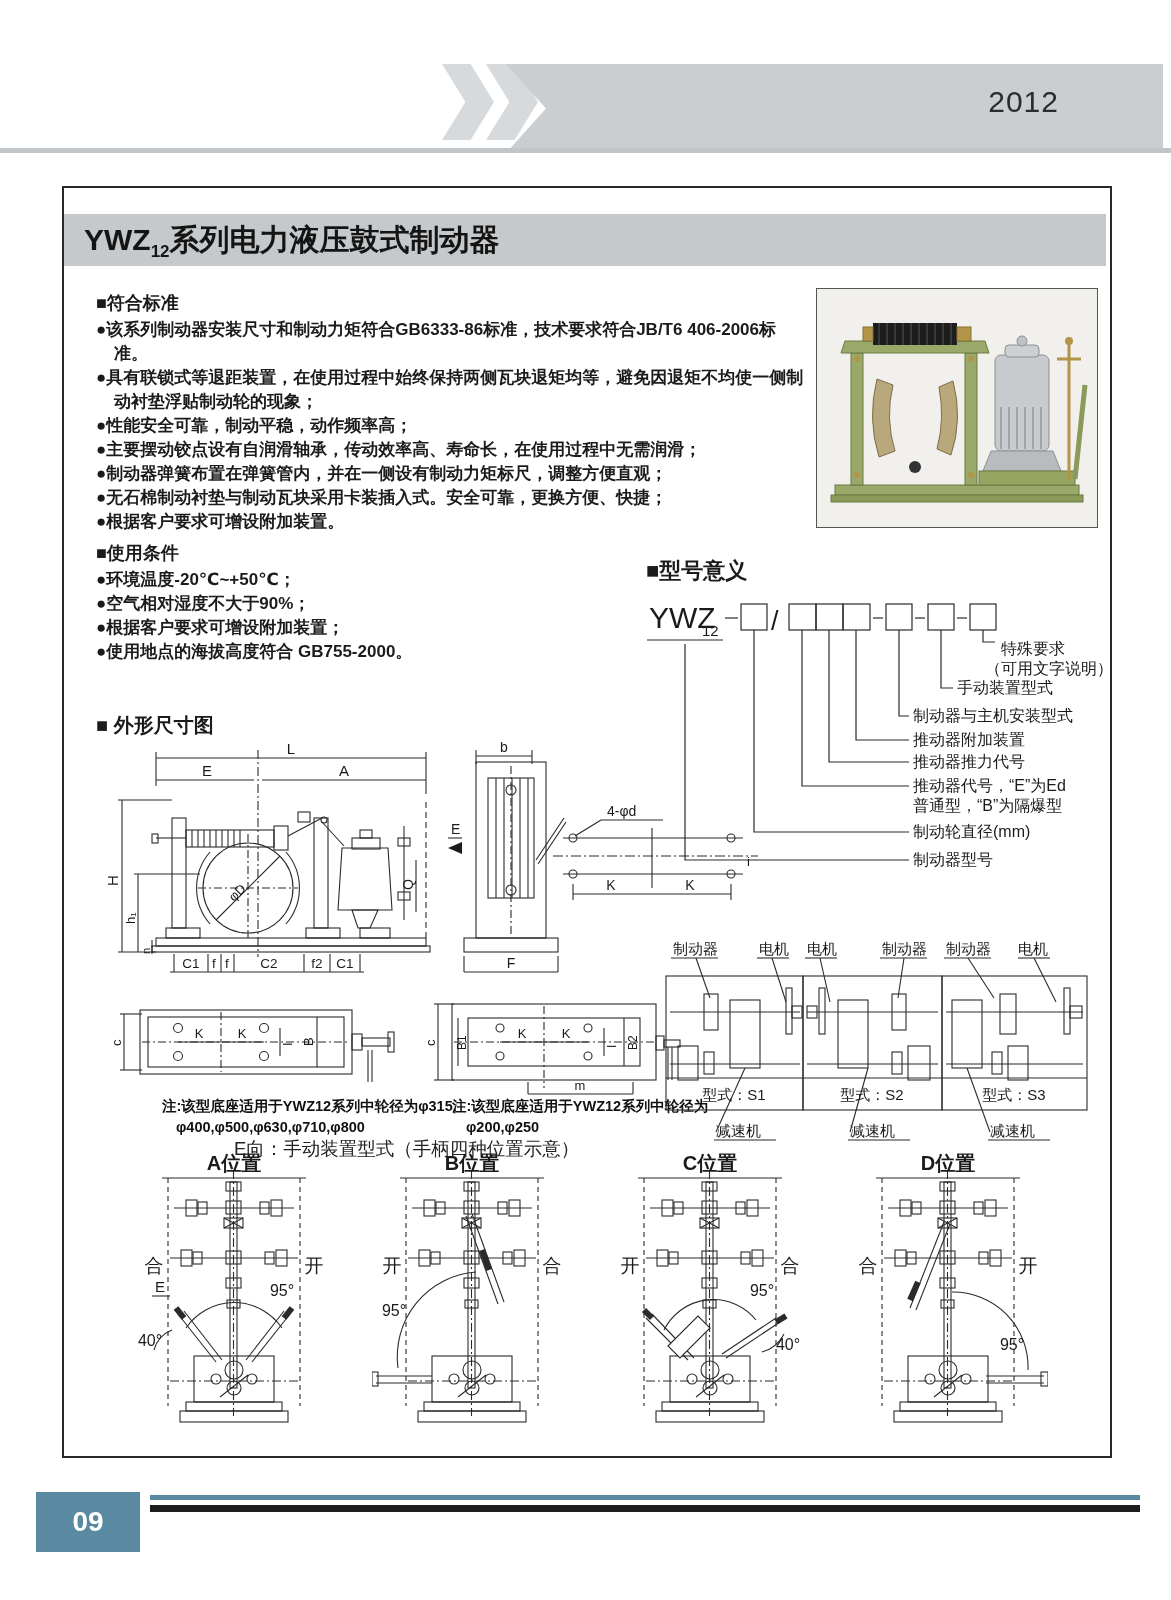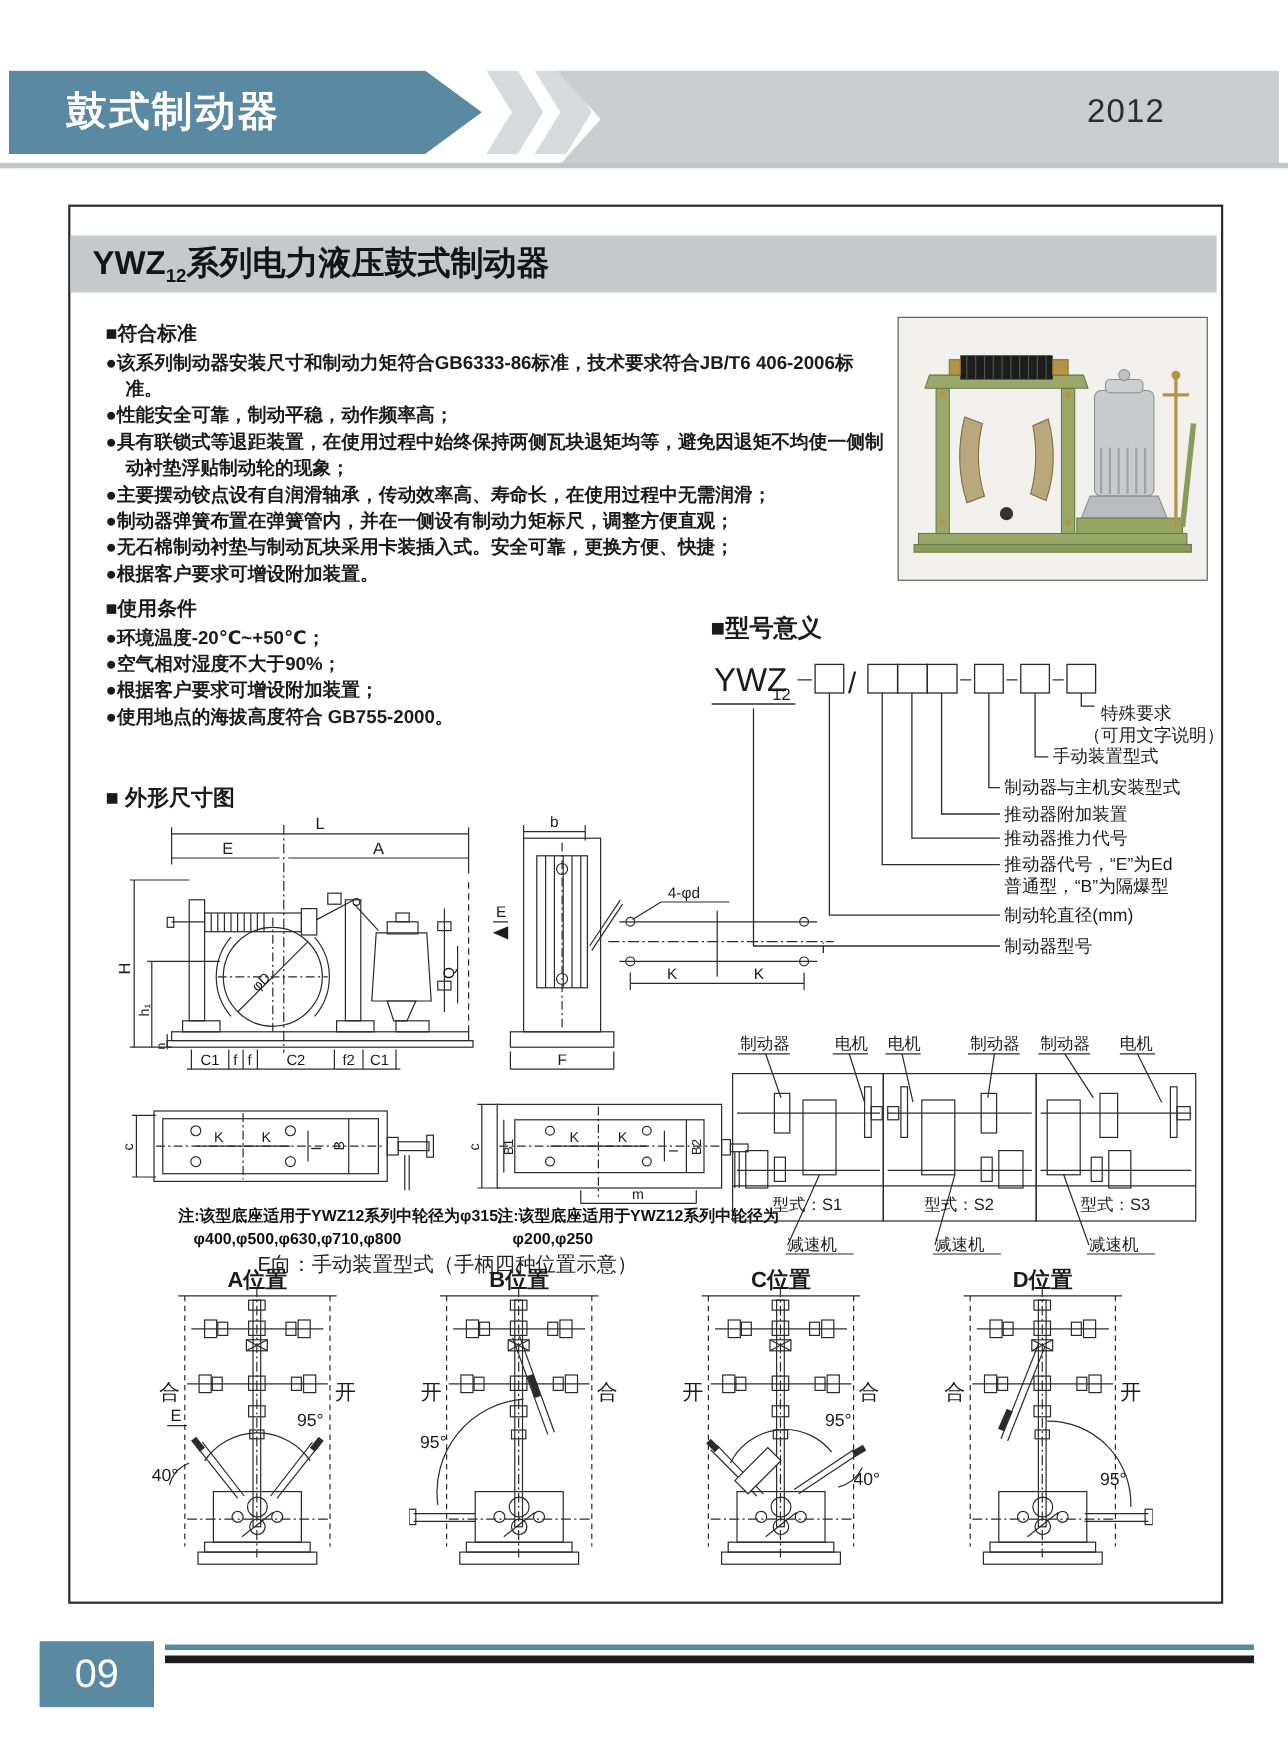--- a/index.html
+++ b/index.html
@@ -30,21 +30,21 @@
   .model-h{left:646px;top:556px;font-size:22px;font-weight:bold;}
   
   .photo{left:816px;top:288px;width:280px;height:238px;background:#f1f0ec;border:1px solid #555;}
   
   .note{font-size:14.5px;font-weight:bold;line-height:21px;color:#111;}
   .note .ind{padding-left:14px;}
   
   .ecap{left:234px;top:1136px;font-size:18.5px;color:#222;}
   
   .pagenum{left:36px;top:1492px;width:104px;height:60px;background:#5a8aa2;color:#fff;
-    font-size:36px;font-weight:normal;text-align:center;line-height:60px;}
+    font-size:28px;font-weight:bold;text-align:center;line-height:60px;}
   .fline1{left:150px;top:1495px;width:990px;height:5px;background:#5a8aa2;}
   .fline2{left:150px;top:1505px;width:990px;height:7px;background:#1d1d1d;}
   svg{display:block;}
   svg text{font-family:"Liberation Sans","DejaVu Sans",sans-serif;fill:#1b1b1b;}
   .hidden-defs{position:absolute;width:0;height:0;overflow:hidden;}
 </style>
 </head>
 <body>
 
 <div id="page">
@@ -81,41 +81,38 @@
         <circle cx="82" cy="229" r="5"></circle>
           <circle cx="118" cy="229" r="5"></circle>
         <line x1="86" y1="247" x2="114" y2="225"></line>
         <rect x="52" y="252" width="96" height="9"></rect>
         <rect x="46" y="261" width="108" height="11"></rect>
         <line x1="36" y1="231" x2="164" y2="231" stroke-dasharray="9 3 2 3"></line>
       </g>
     </defs>
   </svg>
 
-  <div class="abs banner-teal">
-    <span>鼓式制动器</span>
-  </div>
   <div class="abs chev" style="left:442px;"></div>
   <div class="abs chev" style="left:486px;"></div>
   <div class="abs banner-gray">
     <span>2012</span>
   </div>
   <div class="abs hr-line"></div>
 
   <div class="abs frame"></div>
 
   <div class="abs title-strip">
     <div class="tx"><span>YWZ</span><sub>12</sub><span>系列电力液压鼓式制动器</span></div>
   </div>
 
   <div class="abs txtcol">
     <h3 class="sec-h">■符合标准</h3>
     <p class="blt">●该系列制动器安装尺寸和制动力矩符合GB6333-86标准，技术要求符合JB/T6 406-2006标准。</p>
+    <p class="blt">●具有联锁式等退距装置，在使用过程中始终保持两侧瓦块退矩均等，避免因退矩不均使一侧制动衬垫浮贴制动轮的现象；</p>
     <p class="blt">●性能安全可靠，制动平稳，动作频率高；</p>
-    <p class="blt">●具有联锁式等退距装置，在使用过程中始终保持两侧瓦块退矩均等，避免因退矩不均使一侧制动衬垫浮贴制动轮的现象；</p>
     <p class="blt">●主要摆动铰点设有自润滑轴承，传动效率高、寿命长，在使用过程中无需润滑；</p>
     <p class="blt">●制动器弹簧布置在弹簧管内，并在一侧设有制动力矩标尺，调整方便直观；</p>
     <p class="blt">●无石棉制动衬垫与制动瓦块采用卡装插入式。安全可靠，更换方便、快捷；</p>
     <p class="blt">●根据客户要求可增设附加装置。</p>
     <h3 class="sec-h mt">■使用条件</h3>
     <p class="blt">●环境温度-20℃~+50℃；</p>
     <p class="blt">●空气相对湿度不大于90%；</p>
     <p class="blt">●根据客户要求可增设附加装置；</p>
     <p class="blt">●使用地点的海拔高度符合 GB755-2000。</p>
   </div>

